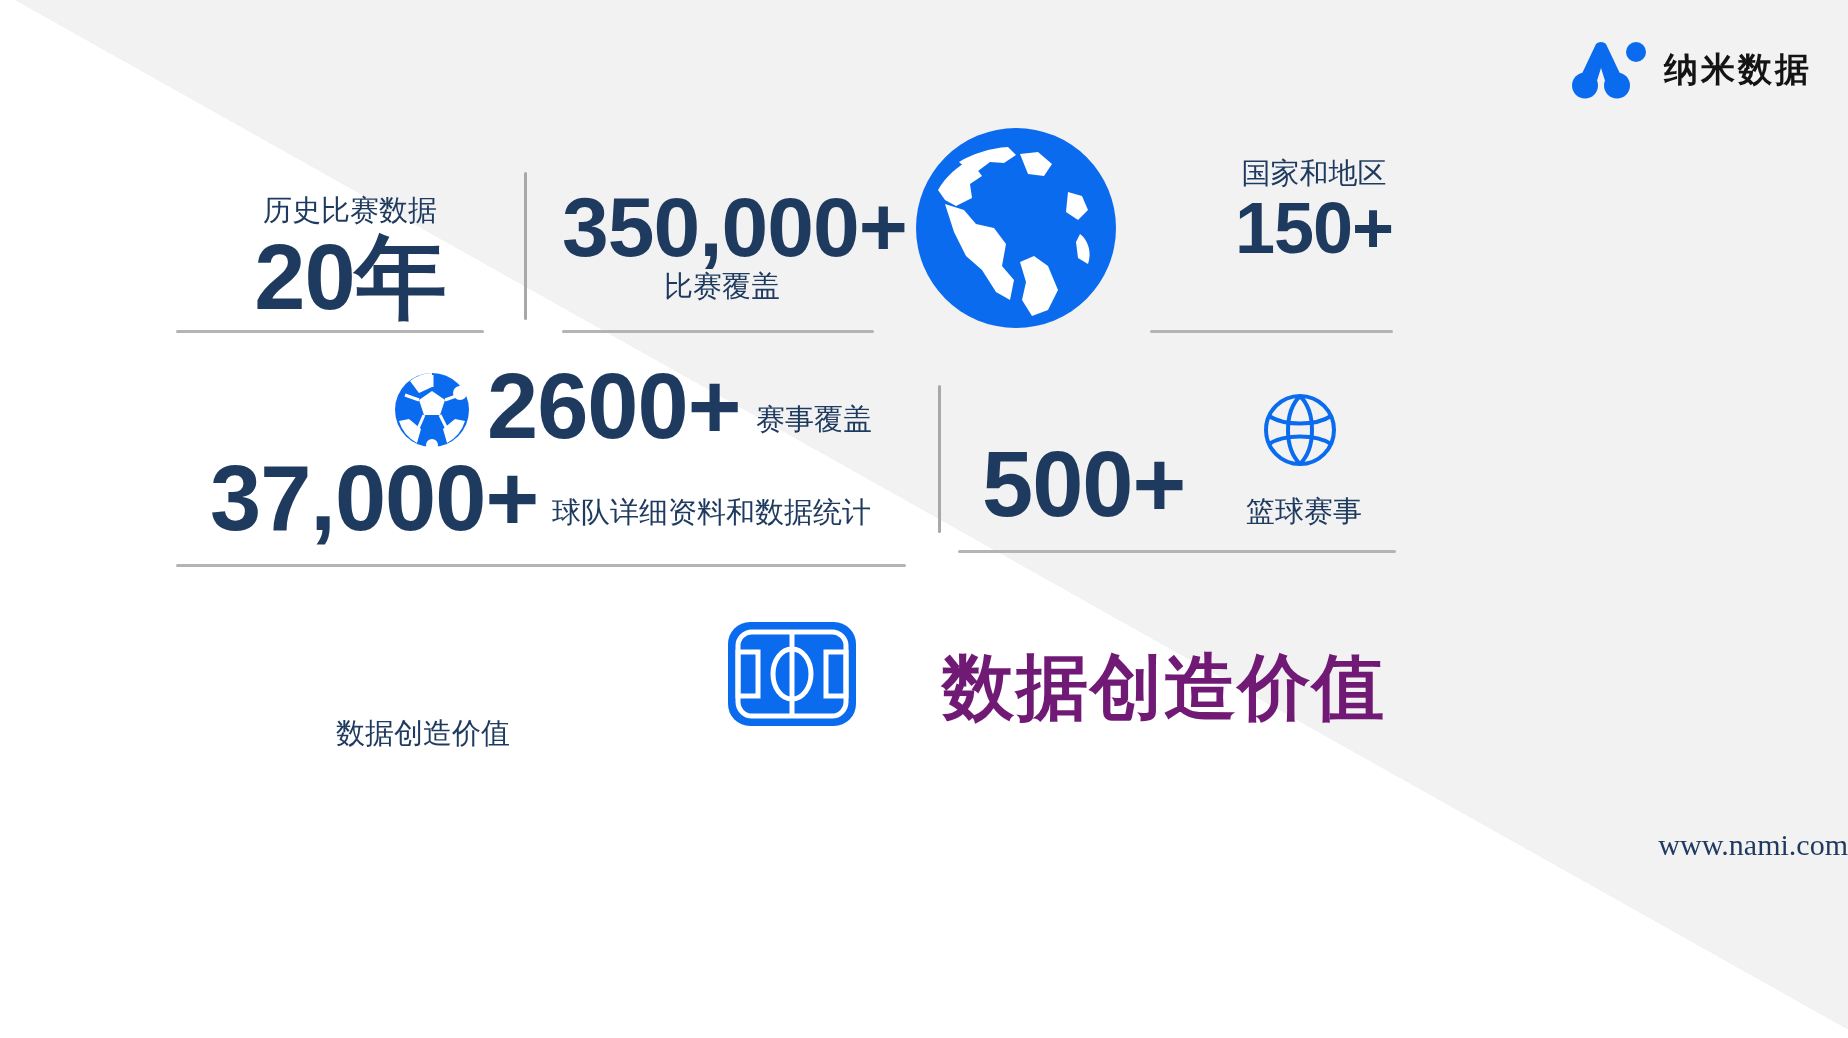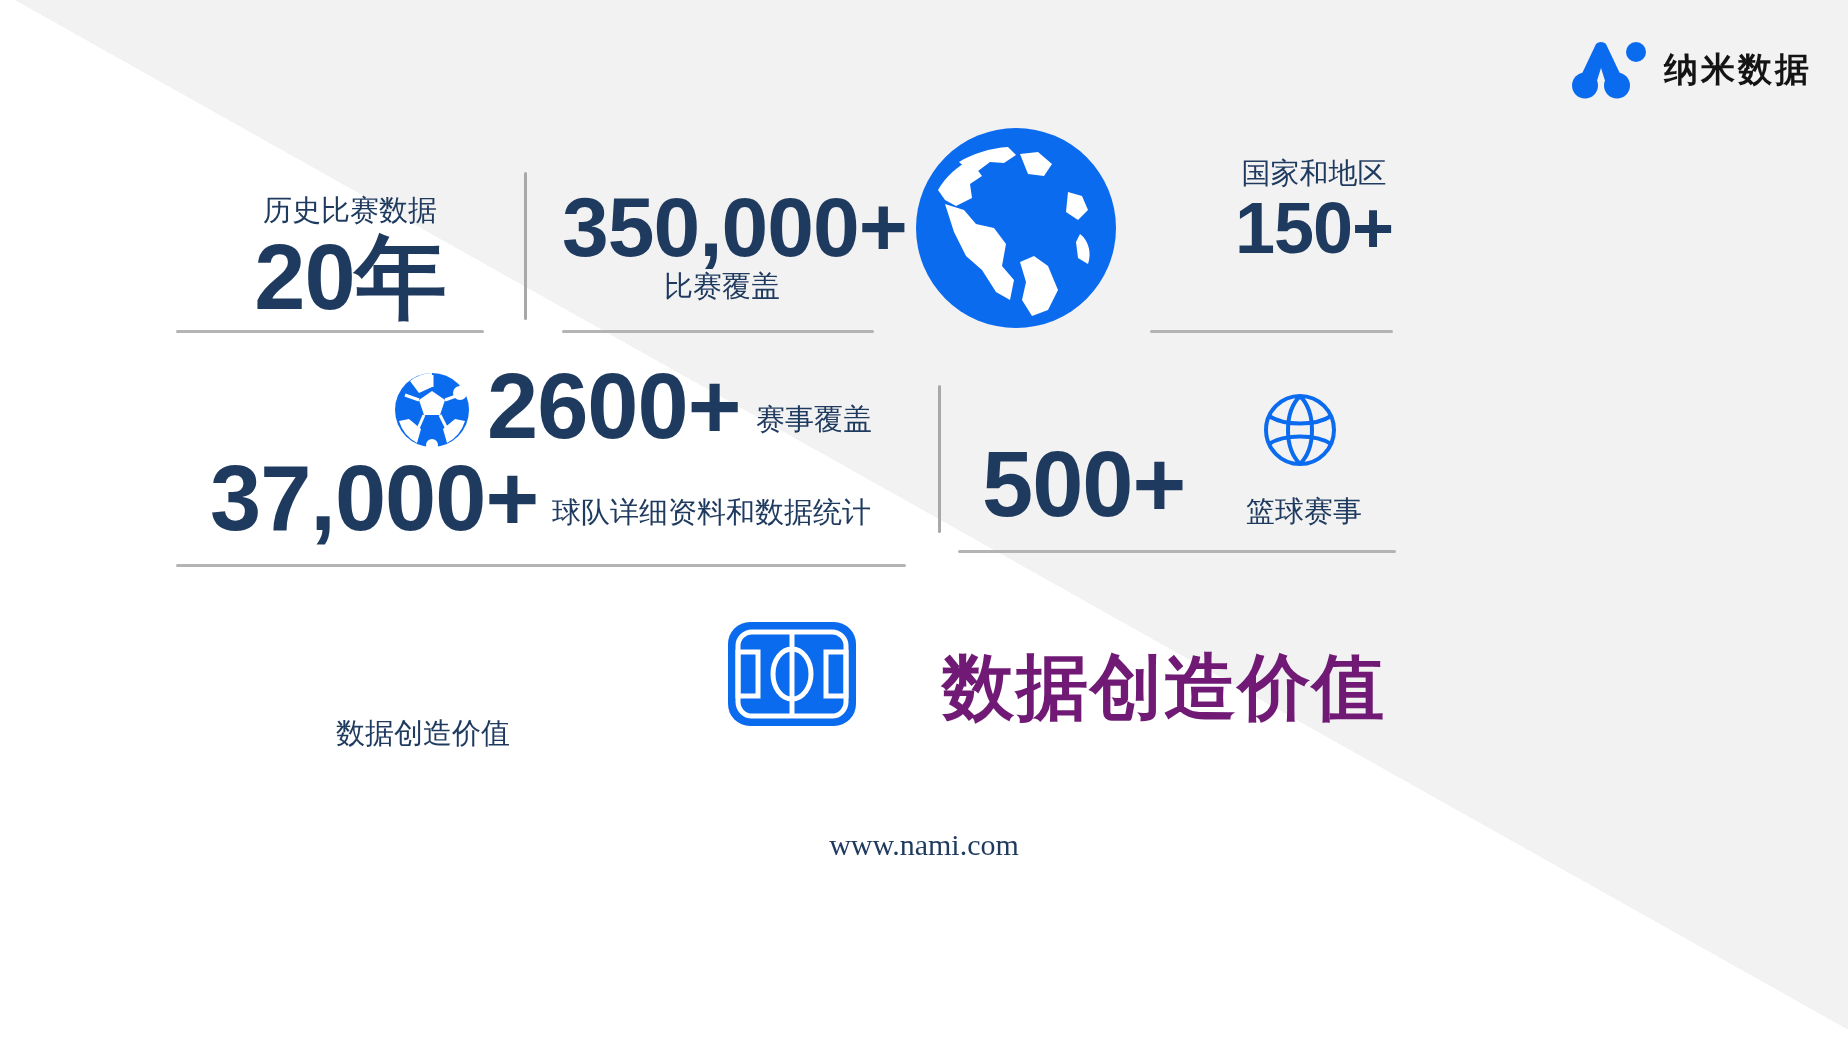--- a/index.html
+++ b/index.html
@@ -131,21 +131,21 @@
 
   .r3-tagline {
     position: absolute; left: 942px; top: 640px;
     font-size: 72px; font-weight: 700; color: #701a75;
     letter-spacing: 2px; white-space: nowrap;
   }
 
   
   .footer-url {
     position: absolute; left: 0; right: 0; top: 828px;
-    text-align: center;
+    text-align: right;
     font-size: 30px; color: #1f3a5f;
     font-family: "Liberation Serif", "DejaVu Serif", serif;
   }
 </style>
 </head>
 <body>
 
 <div class="canvas">
 
   <div class="diag-band"></div>

